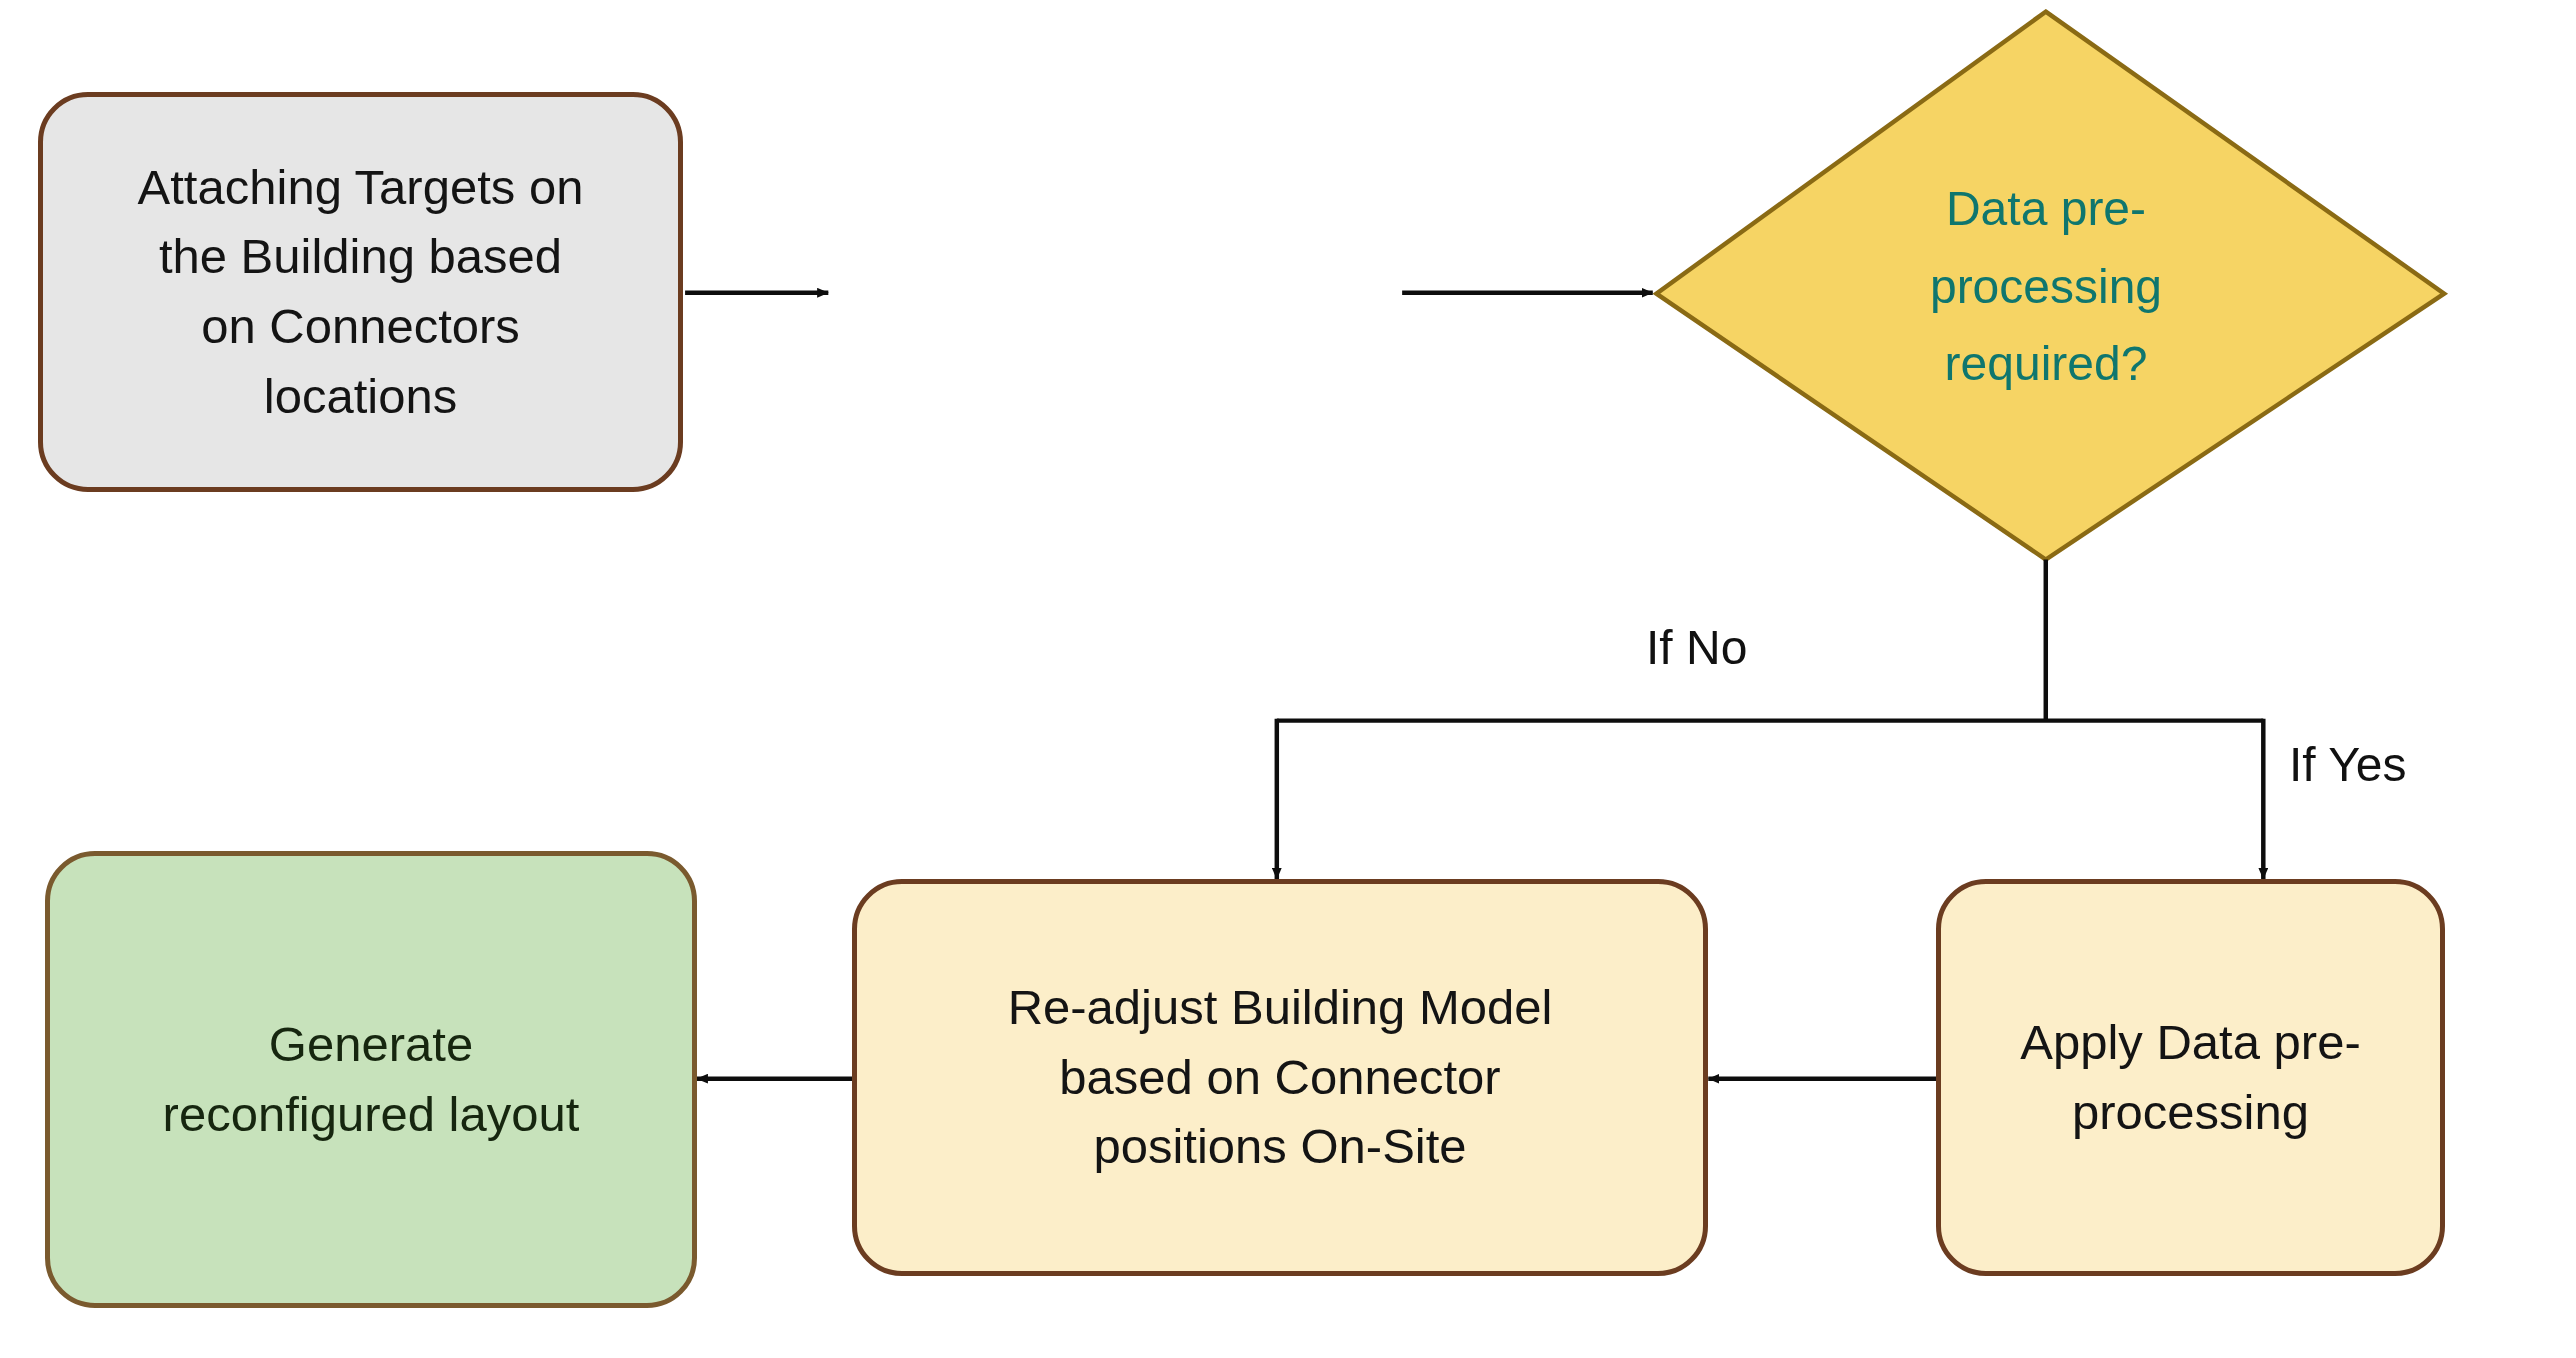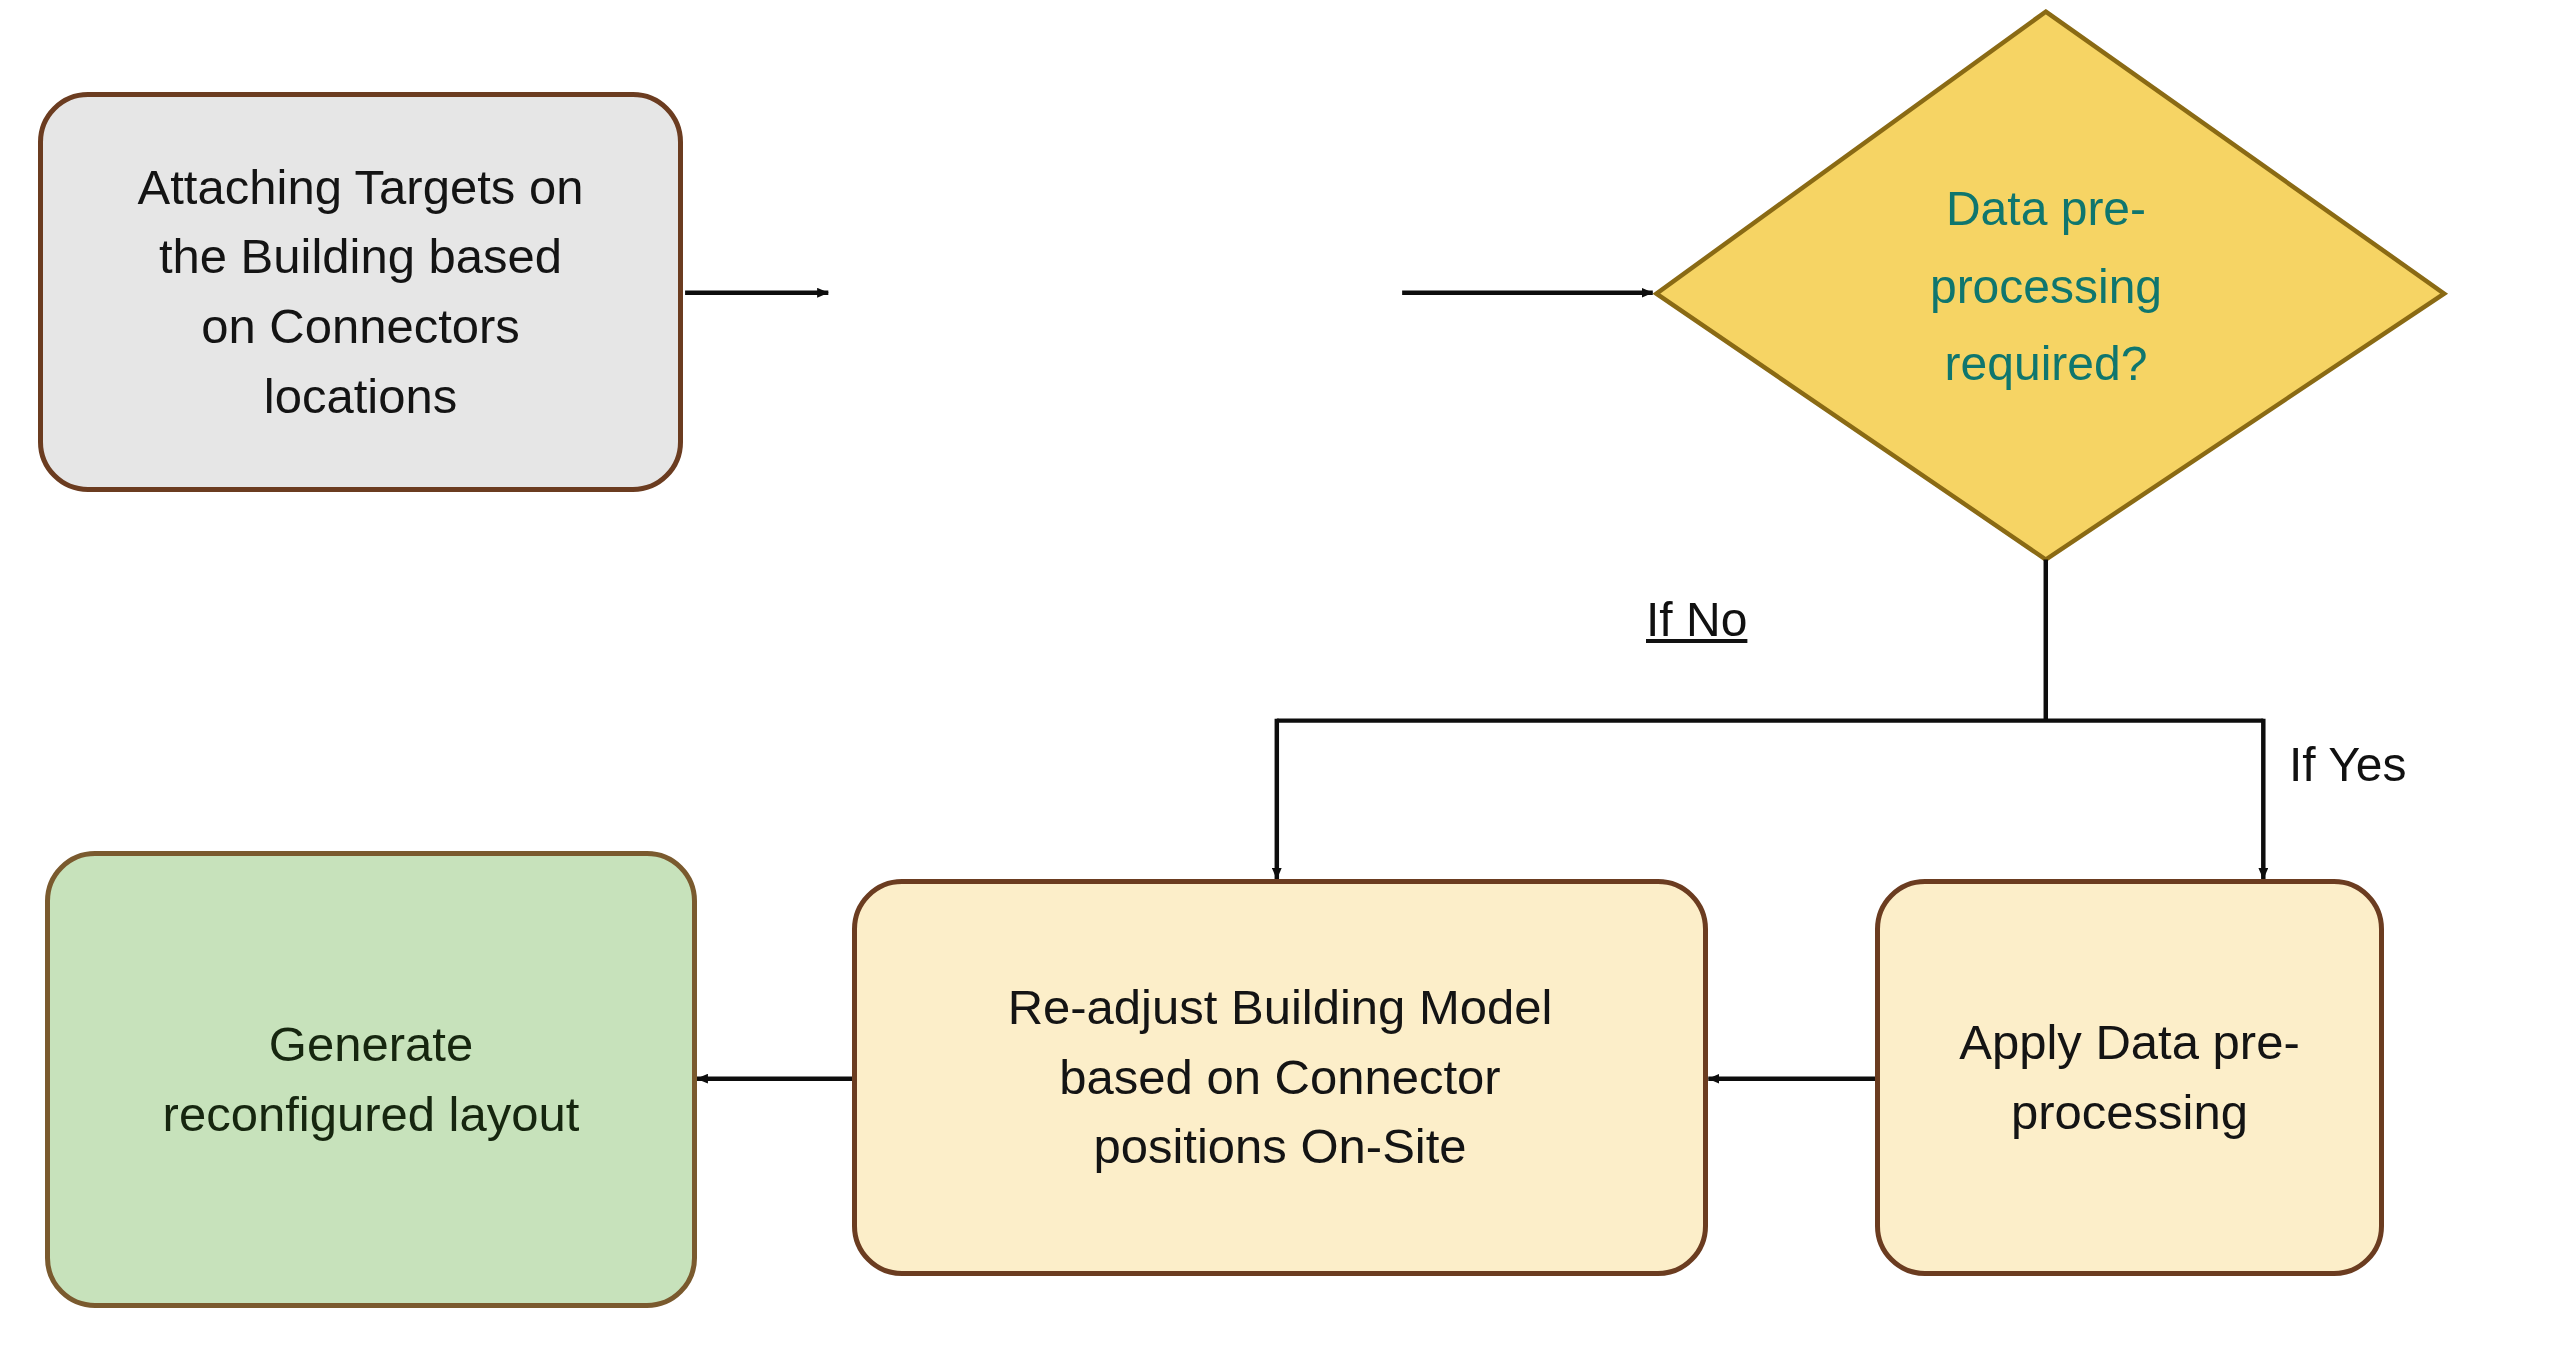--- a/index.html
+++ b/index.html
@@ -115,38 +115,38 @@
 locations</span>
   </div>
 
 
   <div class="diamond-label" style="left:1804px; top:94px; width:484px; height:385px; font-size:48px;">
     <span>Data pre-
 processing
 required?</span>
   </div>
 
-  <div class="edge-label" style="left:1646px; top:596px; font-size:48px;text-decoration:underline;">
+  <div class="edge-label" style="left:1646px; top:624px; font-size:48px;">
     <span>If No</span>
   </div>
 
   <div class="edge-label" style="left:2289px; top:741px; font-size:48px;">
     <span>If Yes</span>
   </div>
 
   <div class="node proc proc-cream" style="left:852px; top:879px; width:856px; height:397px; font-size:49px;">
     <span class="node-label">Re-adjust Building Model
 based on Connector
 positions On-Site</span>
   </div>
 
   <div class="node proc proc-green" style="left:45px; top:851px; width:652px; height:457px; font-size:49px;">
     <span class="node-label">Generate
 reconfigured layout</span>
   </div>
 
-  <div class="node proc proc-cream" style="left:1875px; top:879px; width:509px; height:397px; font-size:49px;">
+  <div class="node proc proc-cream" style="left:1936px; top:879px; width:509px; height:397px; font-size:49px;">
     <span class="node-label">Apply Data pre-
 processing</span>
   </div>
 
 </div>
 
 
 </body></html>

